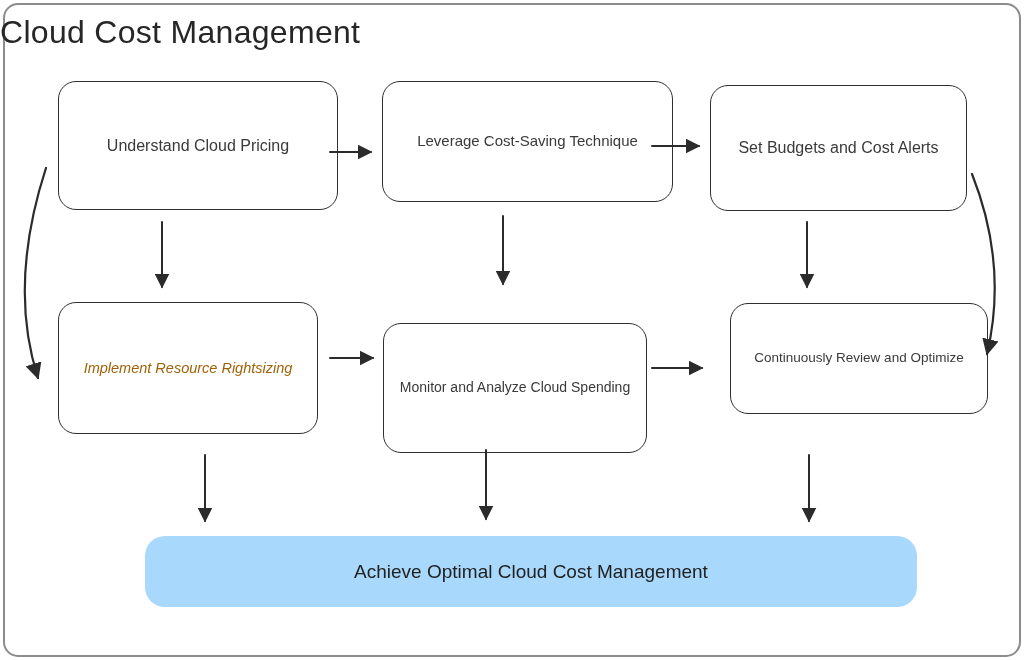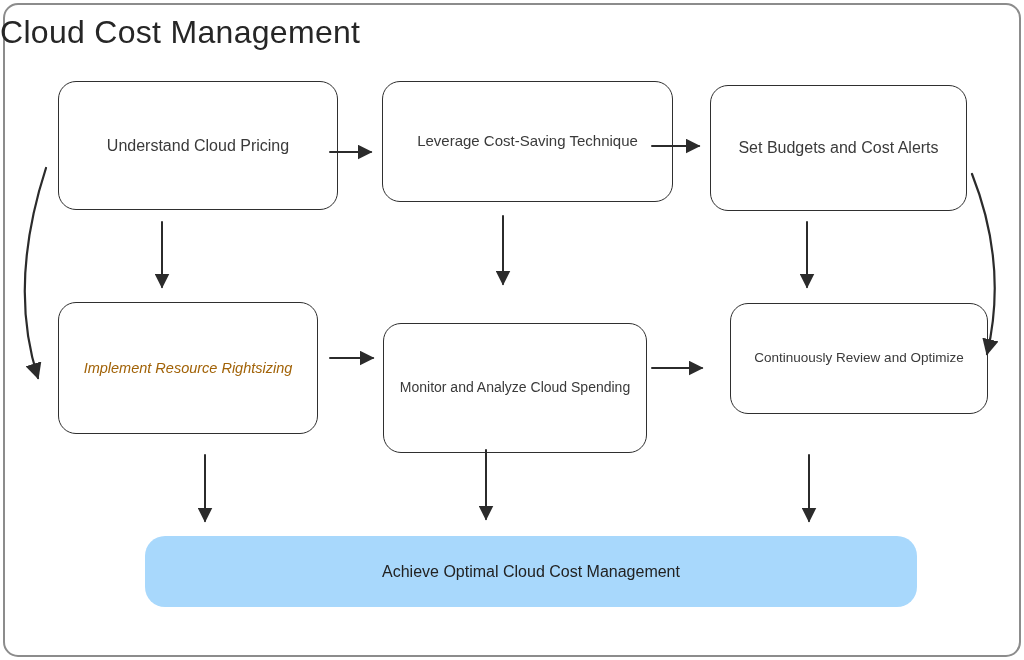--- a/index.html
+++ b/index.html
@@ -56,21 +56,21 @@
   .result-node {
     position: absolute;
     left: 145px; top: 536px;
     width: 772px; height: 71px;
     background: #a8d8fc;
     border-radius: 20px;
     display: flex;
     align-items: center;
     justify-content: center;
     text-align: center;
-    font-size: 16px;
+    font-size: 19px;
     font-weight: 500;
     color: #222222;
     box-sizing: border-box;
   }
   .edges-layer {
     position: absolute;
     left: 0; top: 0;
     width: 1024px;
     height: 660px;
     pointer-events: none;

